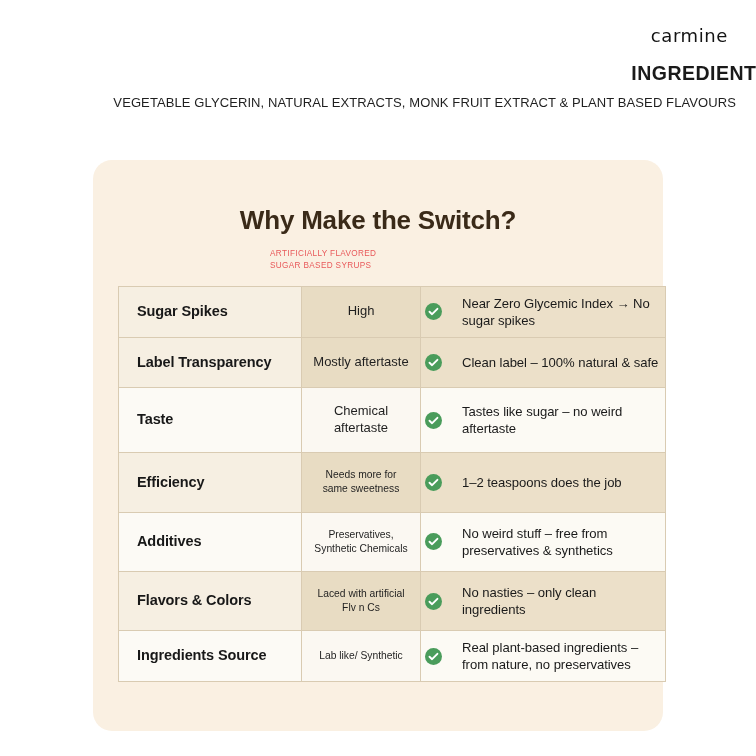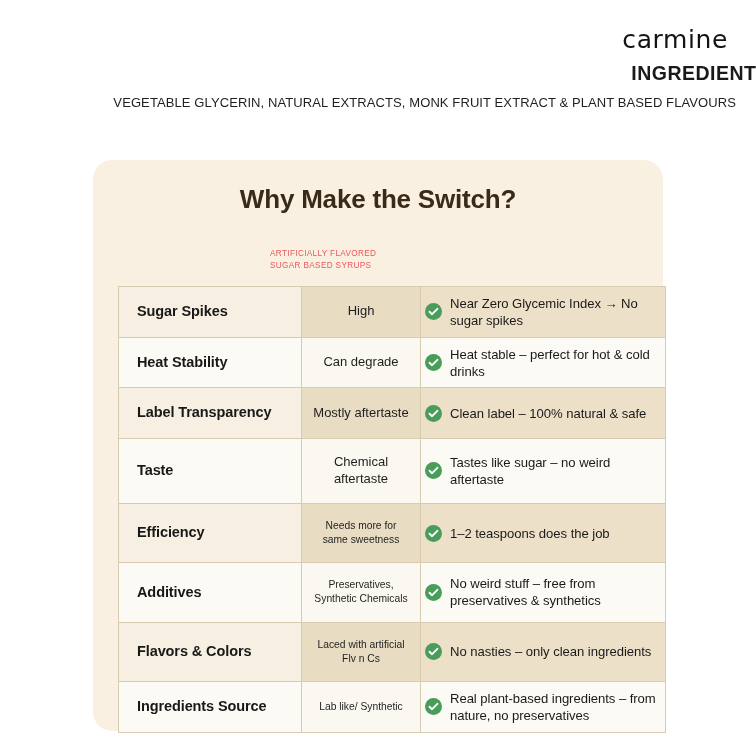--- a/index.html
+++ b/index.html
@@ -14,21 +14,21 @@
     overflow: hidden;
     position: relative;
     -webkit-font-smoothing: antialiased;
   }
 
   
   .brand {
     position: absolute;
     top: 27px;
     right: 28px;
-    font-size: 25px;
+    font-size: 18px;
     font-weight: 400;
     letter-spacing: 0.6px;
     color: #141414;
     font-family: "DejaVu Sans", sans-serif;
     line-height: 1;
   }
 
   
   .ing-wrap {
     position: absolute;
@@ -64,21 +64,21 @@
     border-radius: 19px;
     box-sizing: border-box;
   }
 
   .card-title {
     text-align: center;
     font-size: 26px;
     font-weight: 700;
     color: #3a2a18;
     letter-spacing: -0.2px;
-    margin-top: 24px;
+    margin-top: 45px;
   }
 
   
   .colheads {
     position: absolute;
     left: 25px;
     top: 88px;
     width: 520px;
     height: 34px;
   }
@@ -148,21 +148,21 @@
     font-size: 10.3px;
     line-height: 1.38;
   }
 
   .good-cell {
     padding: 10px 8px 10px 9px;
   }
   .good-inner {
     display: flex;
     align-items: center;
-    gap: 8px;
+    gap: 20px;
   }
   .check {
     flex: 0 0 auto;
     width: 17px;
     height: 17px;
     border-radius: 50%;
     background: #4a9c5b;
     position: relative;
   }
   .check svg { display: block; }
@@ -206,38 +206,20 @@
             <div class="good-inner">
               <span class="check">
                 <svg width="17" height="17" viewBox="0 0 17 17">
                   <path d="M4.5 8.7 L7.1 11.2 L12.4 5.8" fill="none" stroke="#ffffff" stroke-width="1.9" stroke-linecap="round" stroke-linejoin="round"></path>
                 </svg>
               </span>
               <span class="good-txt">Near Zero Glycemic Index → No sugar spikes</span>
             </div>
           </td>
         </tr>
-        <tr class="even">
-          <td class="c-feature">
-            <div class="feature-txt">Heat Stability</div>
-          </td>
-          <td class="c-bad">
-            <div class="bad-txt">Can degrade</div>
-          </td>
-          <td class="c-good good-cell">
-            <div class="good-inner">
-              <span class="check">
-                <svg width="17" height="17" viewBox="0 0 17 17">
-                  <path d="M4.5 8.7 L7.1 11.2 L12.4 5.8" fill="none" stroke="#ffffff" stroke-width="1.9" stroke-linecap="round" stroke-linejoin="round"></path>
-                </svg>
-              </span>
-              <span class="good-txt">Heat stable – perfect for hot &amp; cold drinks</span>
-            </div>
-          </td>
-        </tr>
         <tr class="odd">
           <td class="c-feature">
             <div class="feature-txt">Label Transparency</div>
           </td>
           <td class="c-bad">
             <div class="bad-txt">Mostly aftertaste</div>
           </td>
           <td class="c-good good-cell">
             <div class="good-inner">
               <span class="check">

